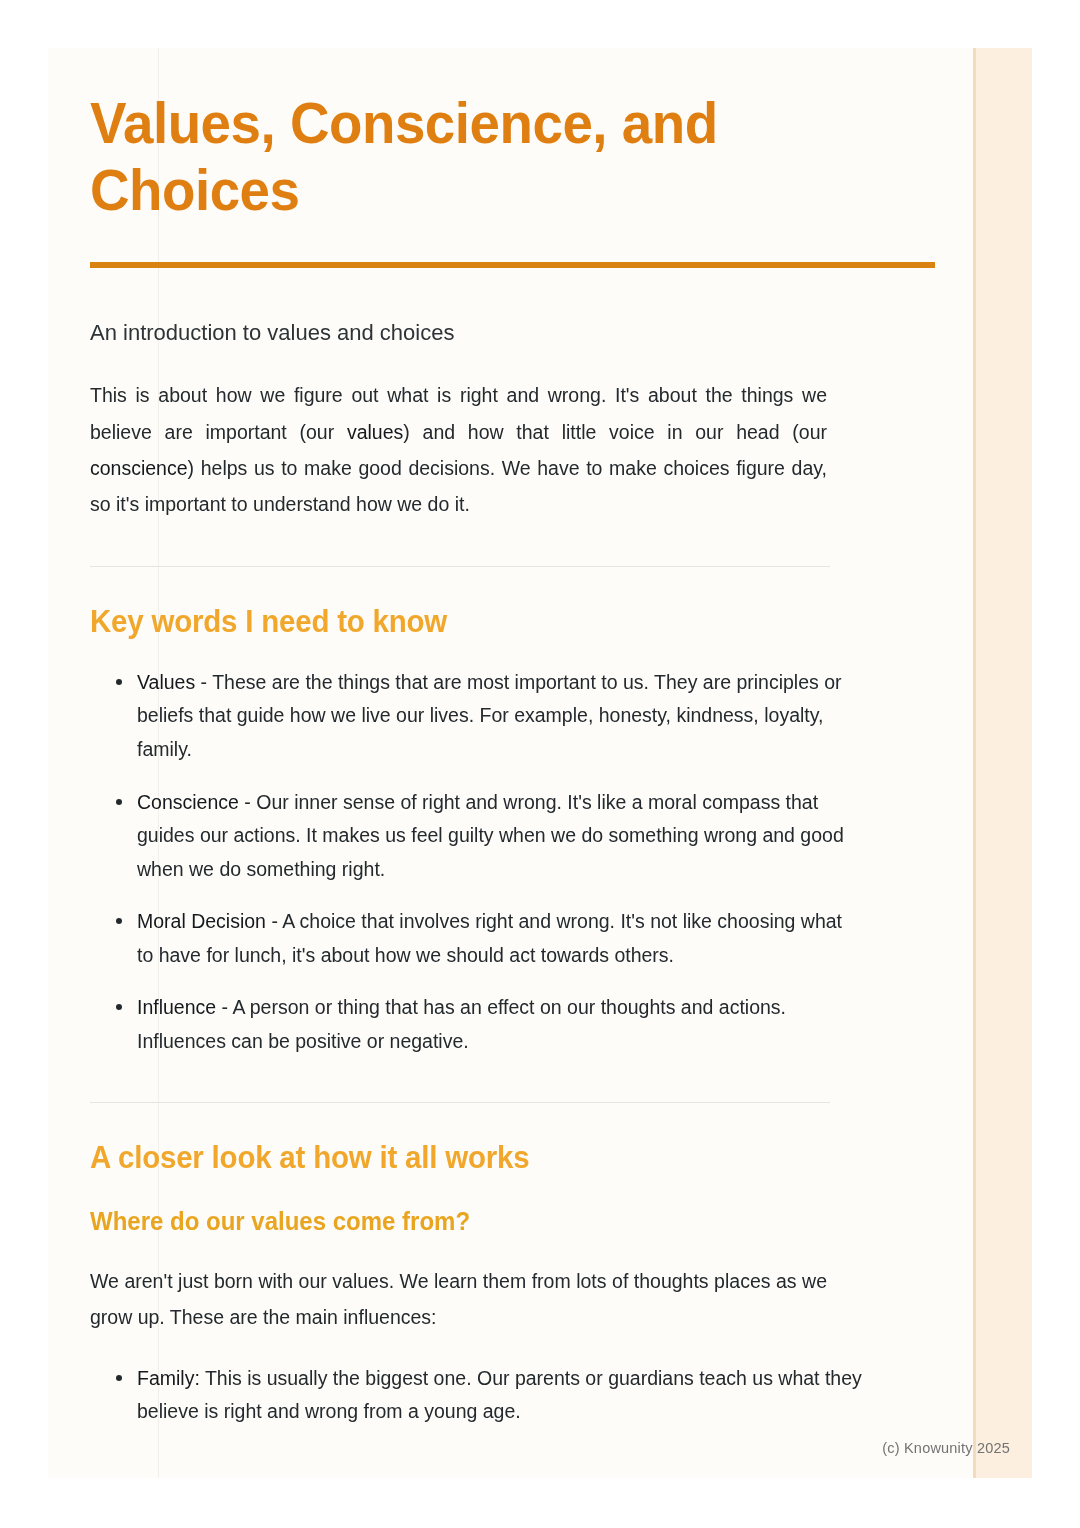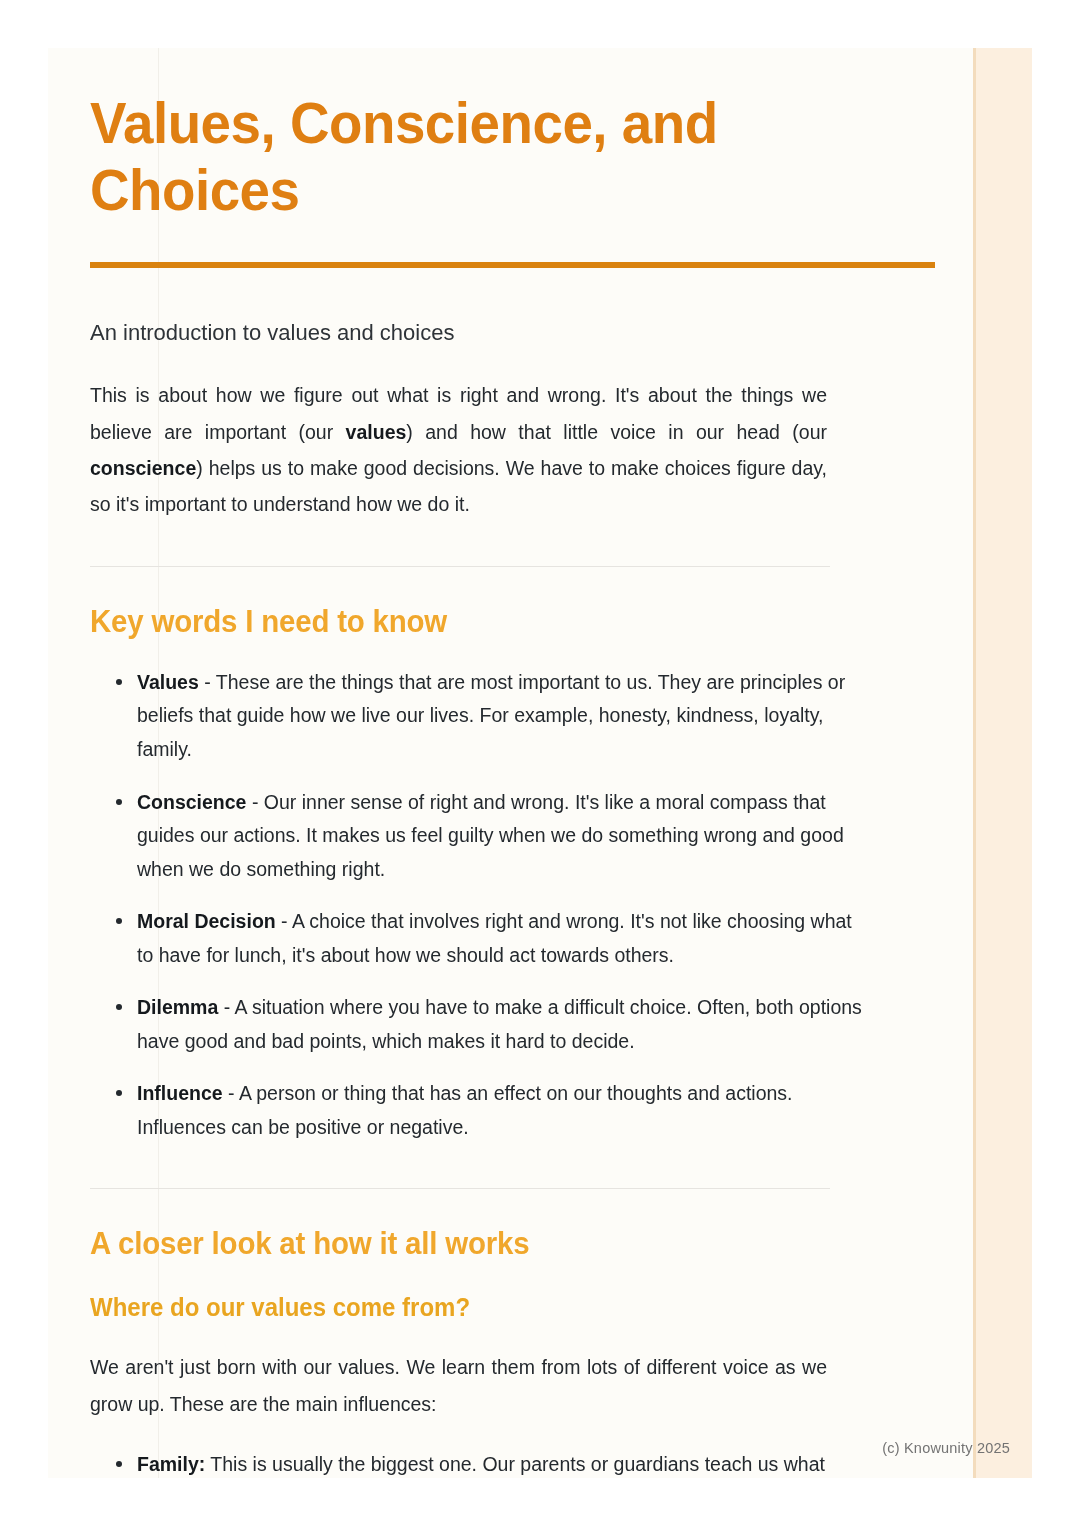--- a/index.html
+++ b/index.html
@@ -95,21 +95,21 @@
     margin: 0;
     padding-top: 27px;
     width: 737px;
     font-size: 19.5px;
     line-height: 1.85;
     color: #24292e;
     text-align: justify;
     text-justify: inter-word;
   }
 
-  p.body b, li b { font-weight: 700; color: #15191d; }
+  p.body b, li b { font-weight: 400; color: #15191d; }
 
   h2.section {
     margin: 0;
     padding-top: 36px;
     font-family: "Liberation Sans Narrow", "Liberation Sans", sans-serif;
     font-size: 31px;
     line-height: 1.2;
     font-weight: 700;
     letter-spacing: -0.2px;
     color: #f0a72c;
@@ -184,31 +184,30 @@
     <p class="body"><span>This is about how we figure out what is right and wrong. It's about the things we believe are important (our </span><b>values</b><span>) and how that little voice in our head (our </span><b>conscience</b><span>) helps us to make good decisions. We have to make choices figure day, so it's important to understand how we do it.</span></p>
 
     <div class="section-divider"></div>
 
     <h2 class="section">Key words I need to know</h2>
 
     <ul class="bullets">
       <li><b>Values</b><span> - </span><span>These are the things that are most important to us. They are principles or beliefs that guide how we live our lives. For example, honesty, kindness, loyalty, family.</span></li>
       <li><b>Conscience</b><span> - </span><span>Our inner sense of right and wrong. It's like a moral compass that guides our actions. It makes us feel guilty when we do something wrong and good when we do something right.</span></li>
       <li><b>Moral Decision</b><span> - </span><span>A choice that involves right and wrong. It's not like choosing what to have for lunch, it's about how we should act towards others.</span></li>
-      <li><b>Dilemma</b><span> - </span><span>A situation where you have to make a difficult choice. Often, both options have good and bad points, which makes it hard to decide.</span></li>
       <li><b>Influence</b><span> - </span><span>A person or thing that has an effect on our thoughts and actions. Influences can be positive or negative.</span></li>
     </ul>
 
     <div class="section-divider"></div>
 
     <h2 class="section">A closer look at how it all works</h2>
 
     <h3 class="subsection">Where do our values come from?</h3>
 
-    <p class="body">We aren't just born with our values. We learn them from lots of different voice as we grow up. These are the main influences:</p>
+    <p class="body">We aren't just born with our values. We learn them from lots of thoughts places as we grow up. These are the main influences:</p>
 
     <ul class="bullets">
       <li><b>Family:</b><span> </span><span>This is usually the biggest one. Our parents or guardians teach us what they believe is right and wrong from a young age.</span></li>
     </ul>
 
   </div>
 
   <div class="watermark">(c) Knowunity 2025</div>
 
 </div>

